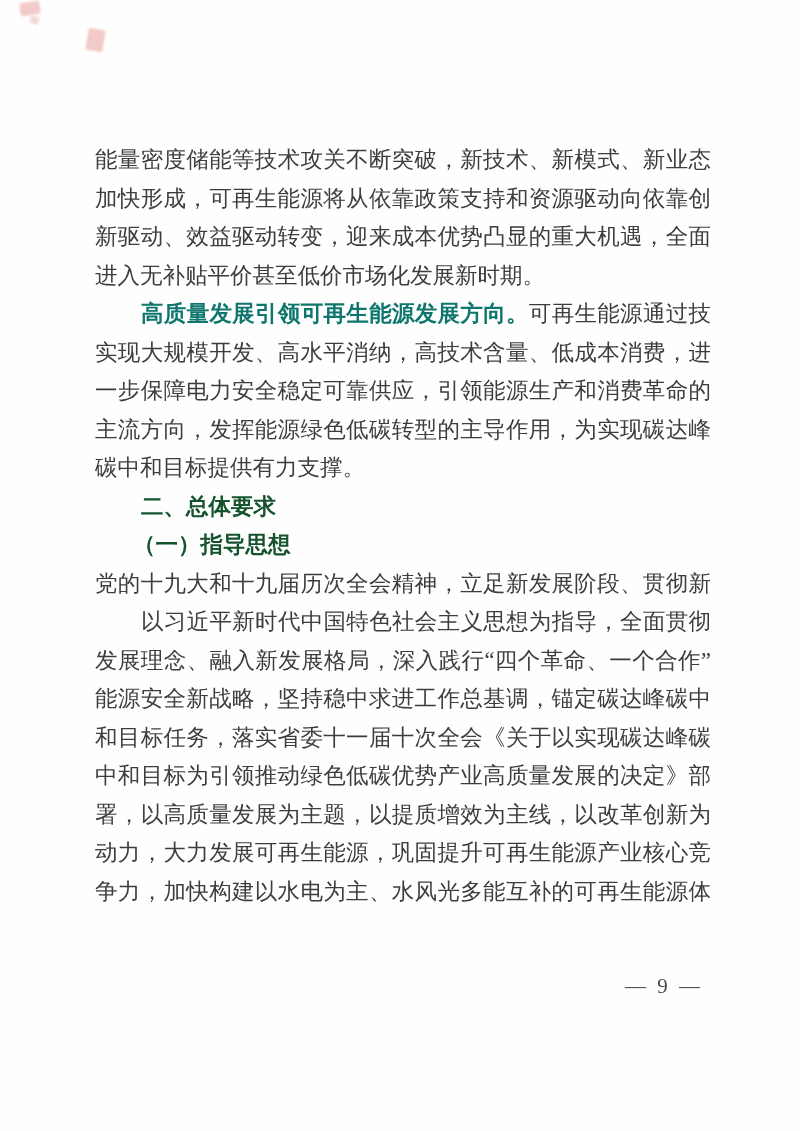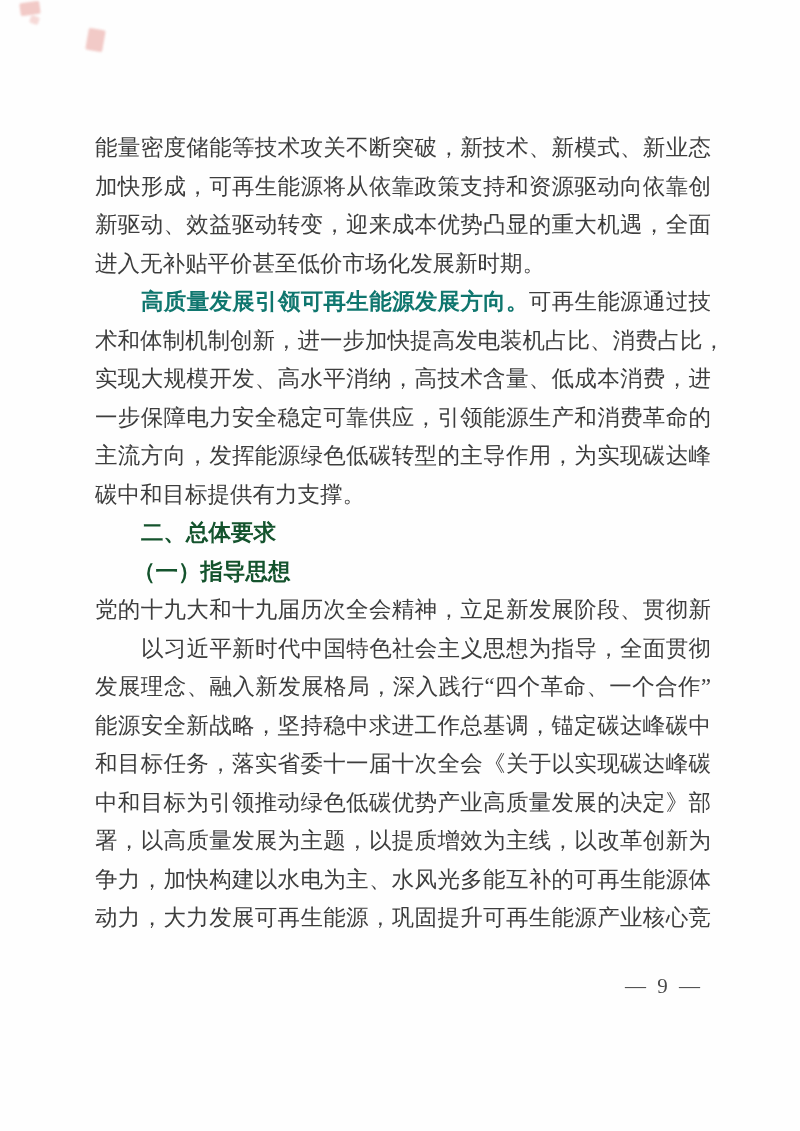--- a/index.html
+++ b/index.html
@@ -26,21 +26,21 @@
     filter: blur(1.2px);
     border-radius: 2px;
   }
   .stamp-1 { left: 20px; top: 2px;  width: 20px; height: 13px; transform: rotate(-8deg); }
   .stamp-2 { left: 30px; top: 16px; width: 9px;  height: 8px;  transform: rotate(20deg); opacity: .7; }
   .stamp-3 { left: 87px; top: 29px; width: 17px; height: 22px; transform: rotate(10deg); }
 
   .content {
     position: absolute;
     left: 95px;
-    top: 129px;
+    top: 141px;
     width: 616px;
     color: #3d3d3d;
     font-size: 22.5px;
   }
   .line {
     height: 38.5px;
     line-height: 38.5px;
     white-space: nowrap;
     text-align: justify;
     text-align-last: justify;
@@ -78,33 +78,32 @@
   <div class="stamp-mark stamp-1"></div>
   <div class="stamp-mark stamp-2"></div>
   <div class="stamp-mark stamp-3"></div>
 
   <div class="content">
     <div class="line">能量密度储能等技术攻关不断突破，新技术、新模式、新业态</div>
     <div class="line">加快形成，可再生能源将从依靠政策支持和资源驱动向依靠创</div>
     <div class="line">新驱动、效益驱动转变，迎来成本优势凸显的重大机遇，全面</div>
     <div class="line l">进入无补贴平价甚至低价市场化发展新时期。</div>
     <div class="line ind"><span class="b">高质量发展引领可再生能源发展方向。</span><span>可再生能源通过技</span></div>
-    <div class="line">术和体制机制创新，进一步加快提高发电装机占比、消费占比，</div>
     <div class="line">实现大规模开发、高水平消纳，高技术含量、低成本消费，进</div>
     <div class="line">一步保障电力安全稳定可靠供应，引领能源生产和消费革命的</div>
     <div class="line">主流方向，发挥能源绿色低碳转型的主导作用，为实现碳达峰</div>
     <div class="line l">碳中和目标提供有力支撑。</div>
     <div class="line h ind">二、总体要求</div>
     <div class="line h ind2">（一）指导思想</div>
     <div class="line">党的十九大和十九届历次全会精神，立足新发展阶段、贯彻新</div>
     <div class="line ind">以习近平新时代中国特色社会主义思想为指导，全面贯彻</div>
     <div class="line">发展理念、融入新发展格局，深入践行“四个革命、一个合作”</div>
     <div class="line">能源安全新战略，坚持稳中求进工作总基调，锚定碳达峰碳中</div>
     <div class="line">和目标任务，落实省委十一届十次全会《关于以实现碳达峰碳</div>
     <div class="line">中和目标为引领推动绿色低碳优势产业高质量发展的决定》部</div>
     <div class="line">署，以高质量发展为主题，以提质增效为主线，以改革创新为</div>
+    <div class="line">动力，大力发展可再生能源，巩固提升可再生能源产业核心竞</div>
     <div class="line">争力，加快构建以水电为主、水风光多能互补的可再生能源体</div>
-    <div class="line">动力，大力发展可再生能源，巩固提升可再生能源产业核心竞</div>
   </div>
 
   <div class="page-number">— 9 —</div>
 
 </div>
 
 </body></html>

